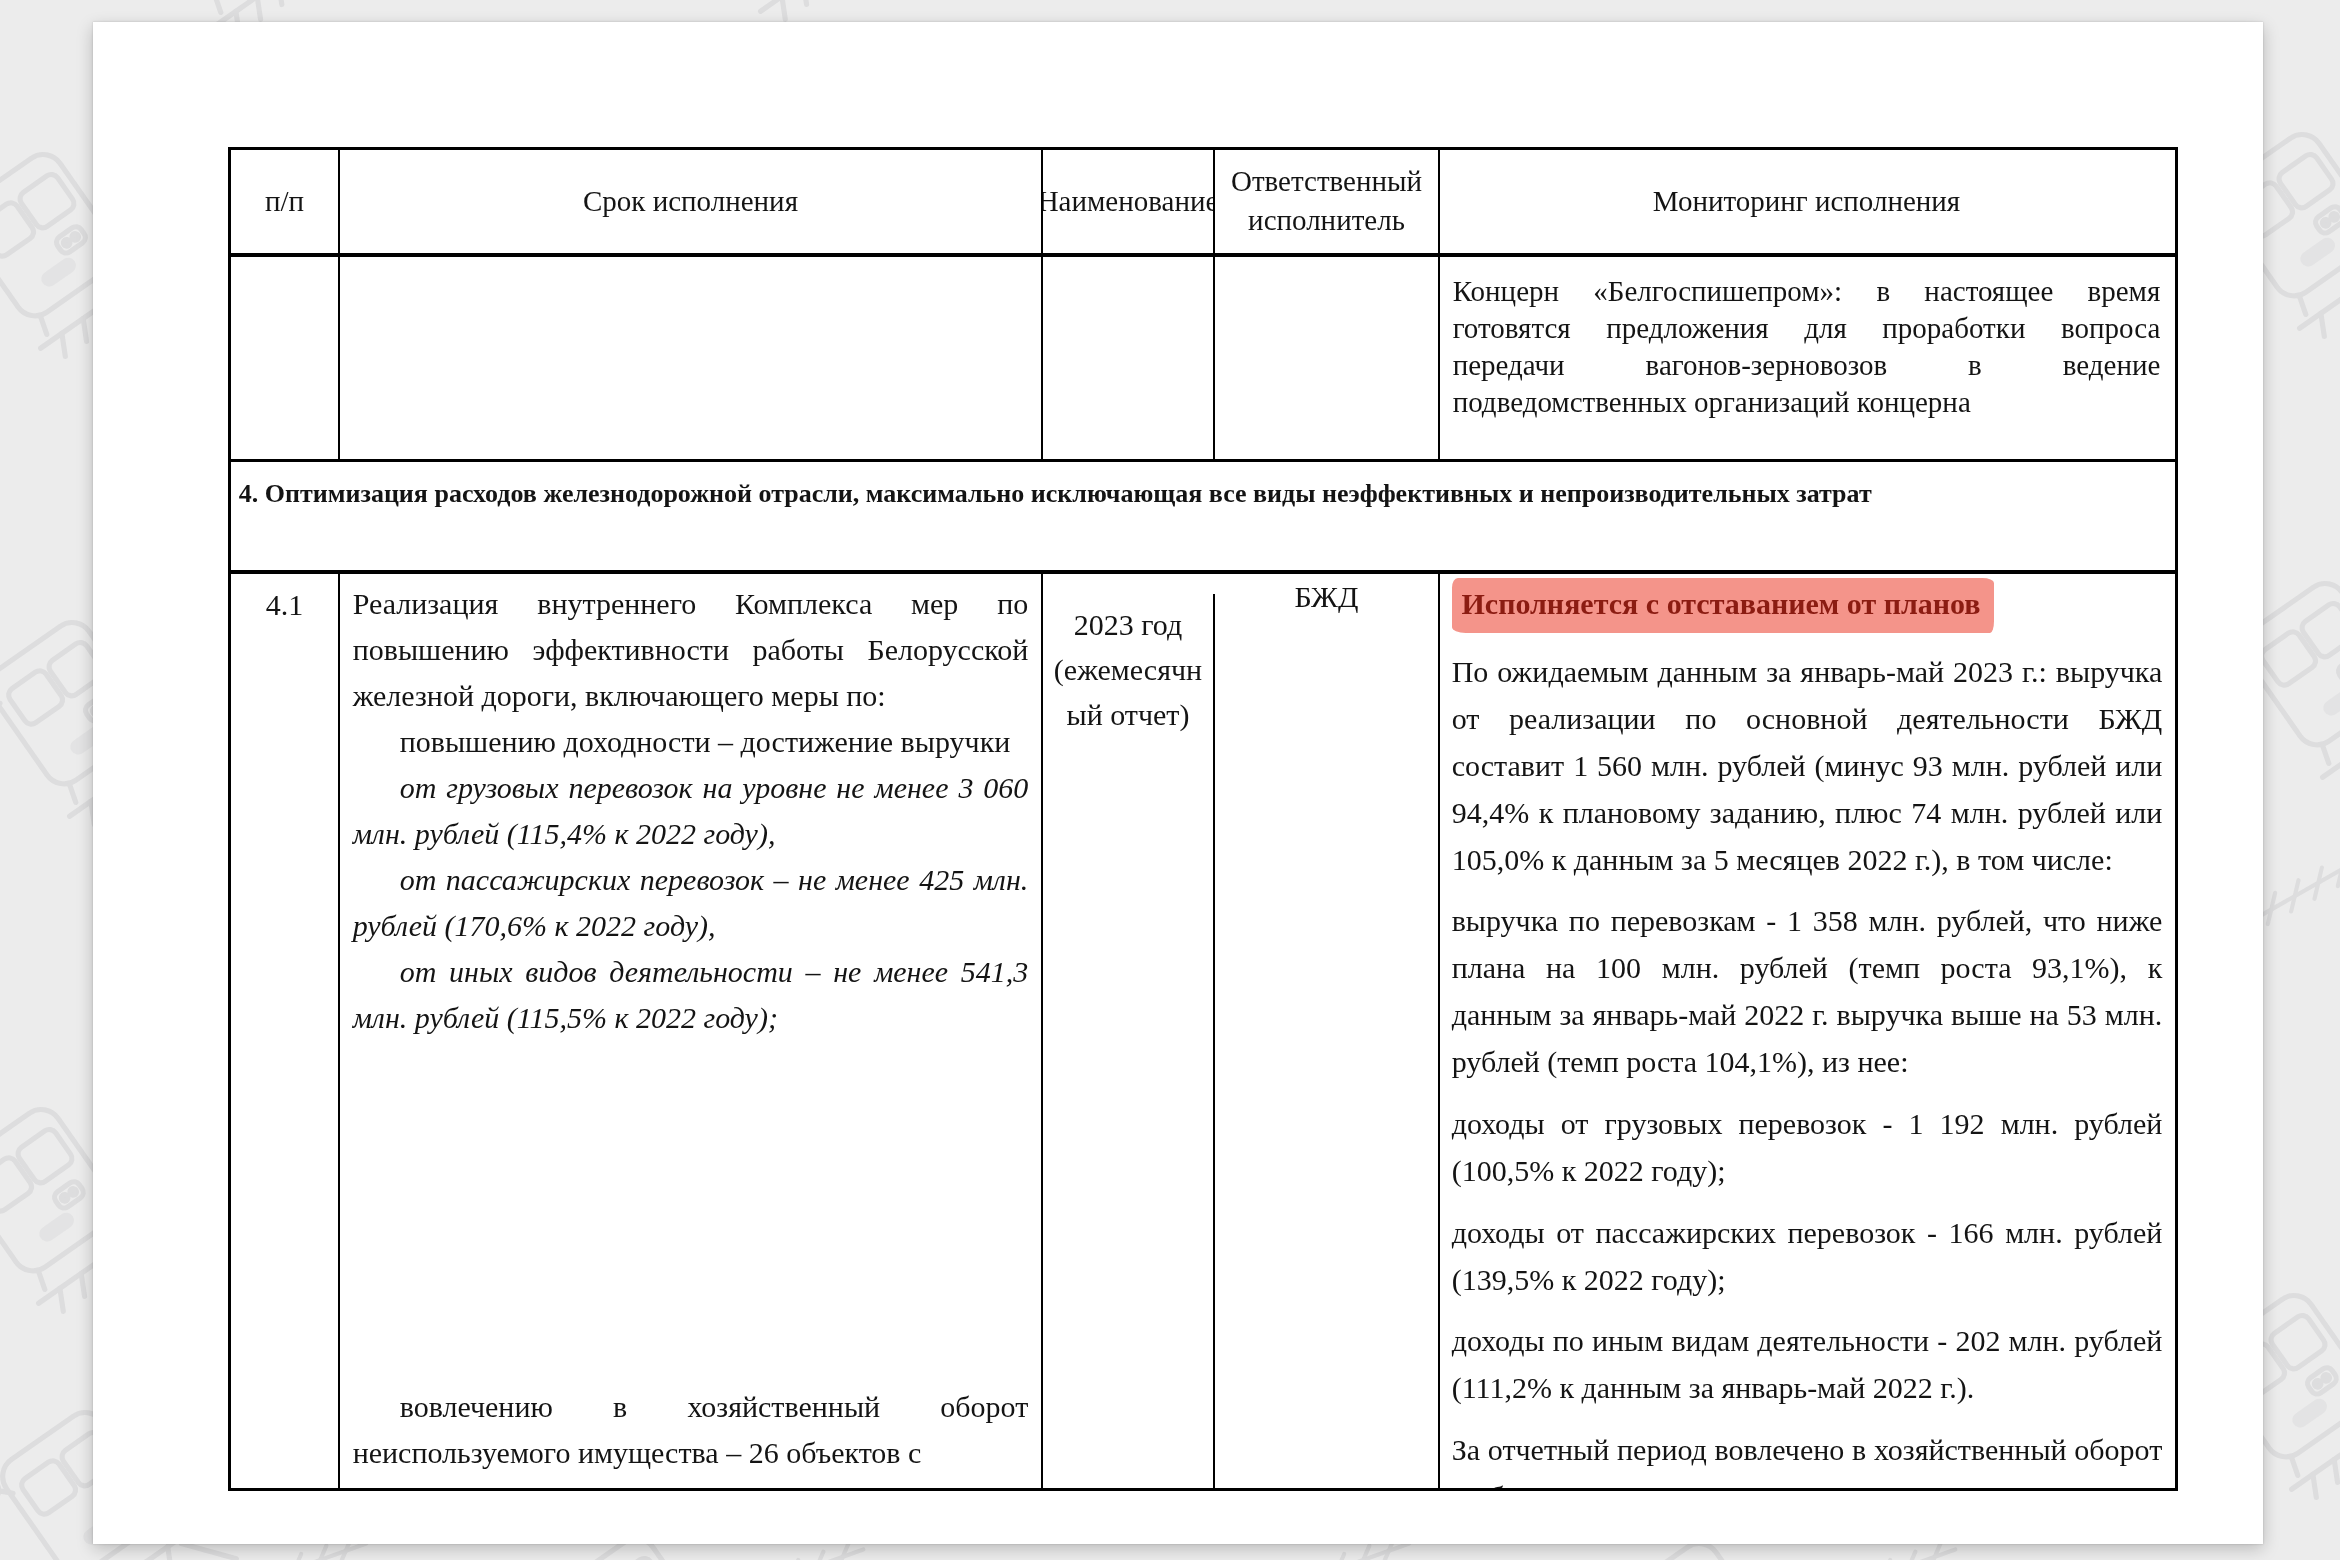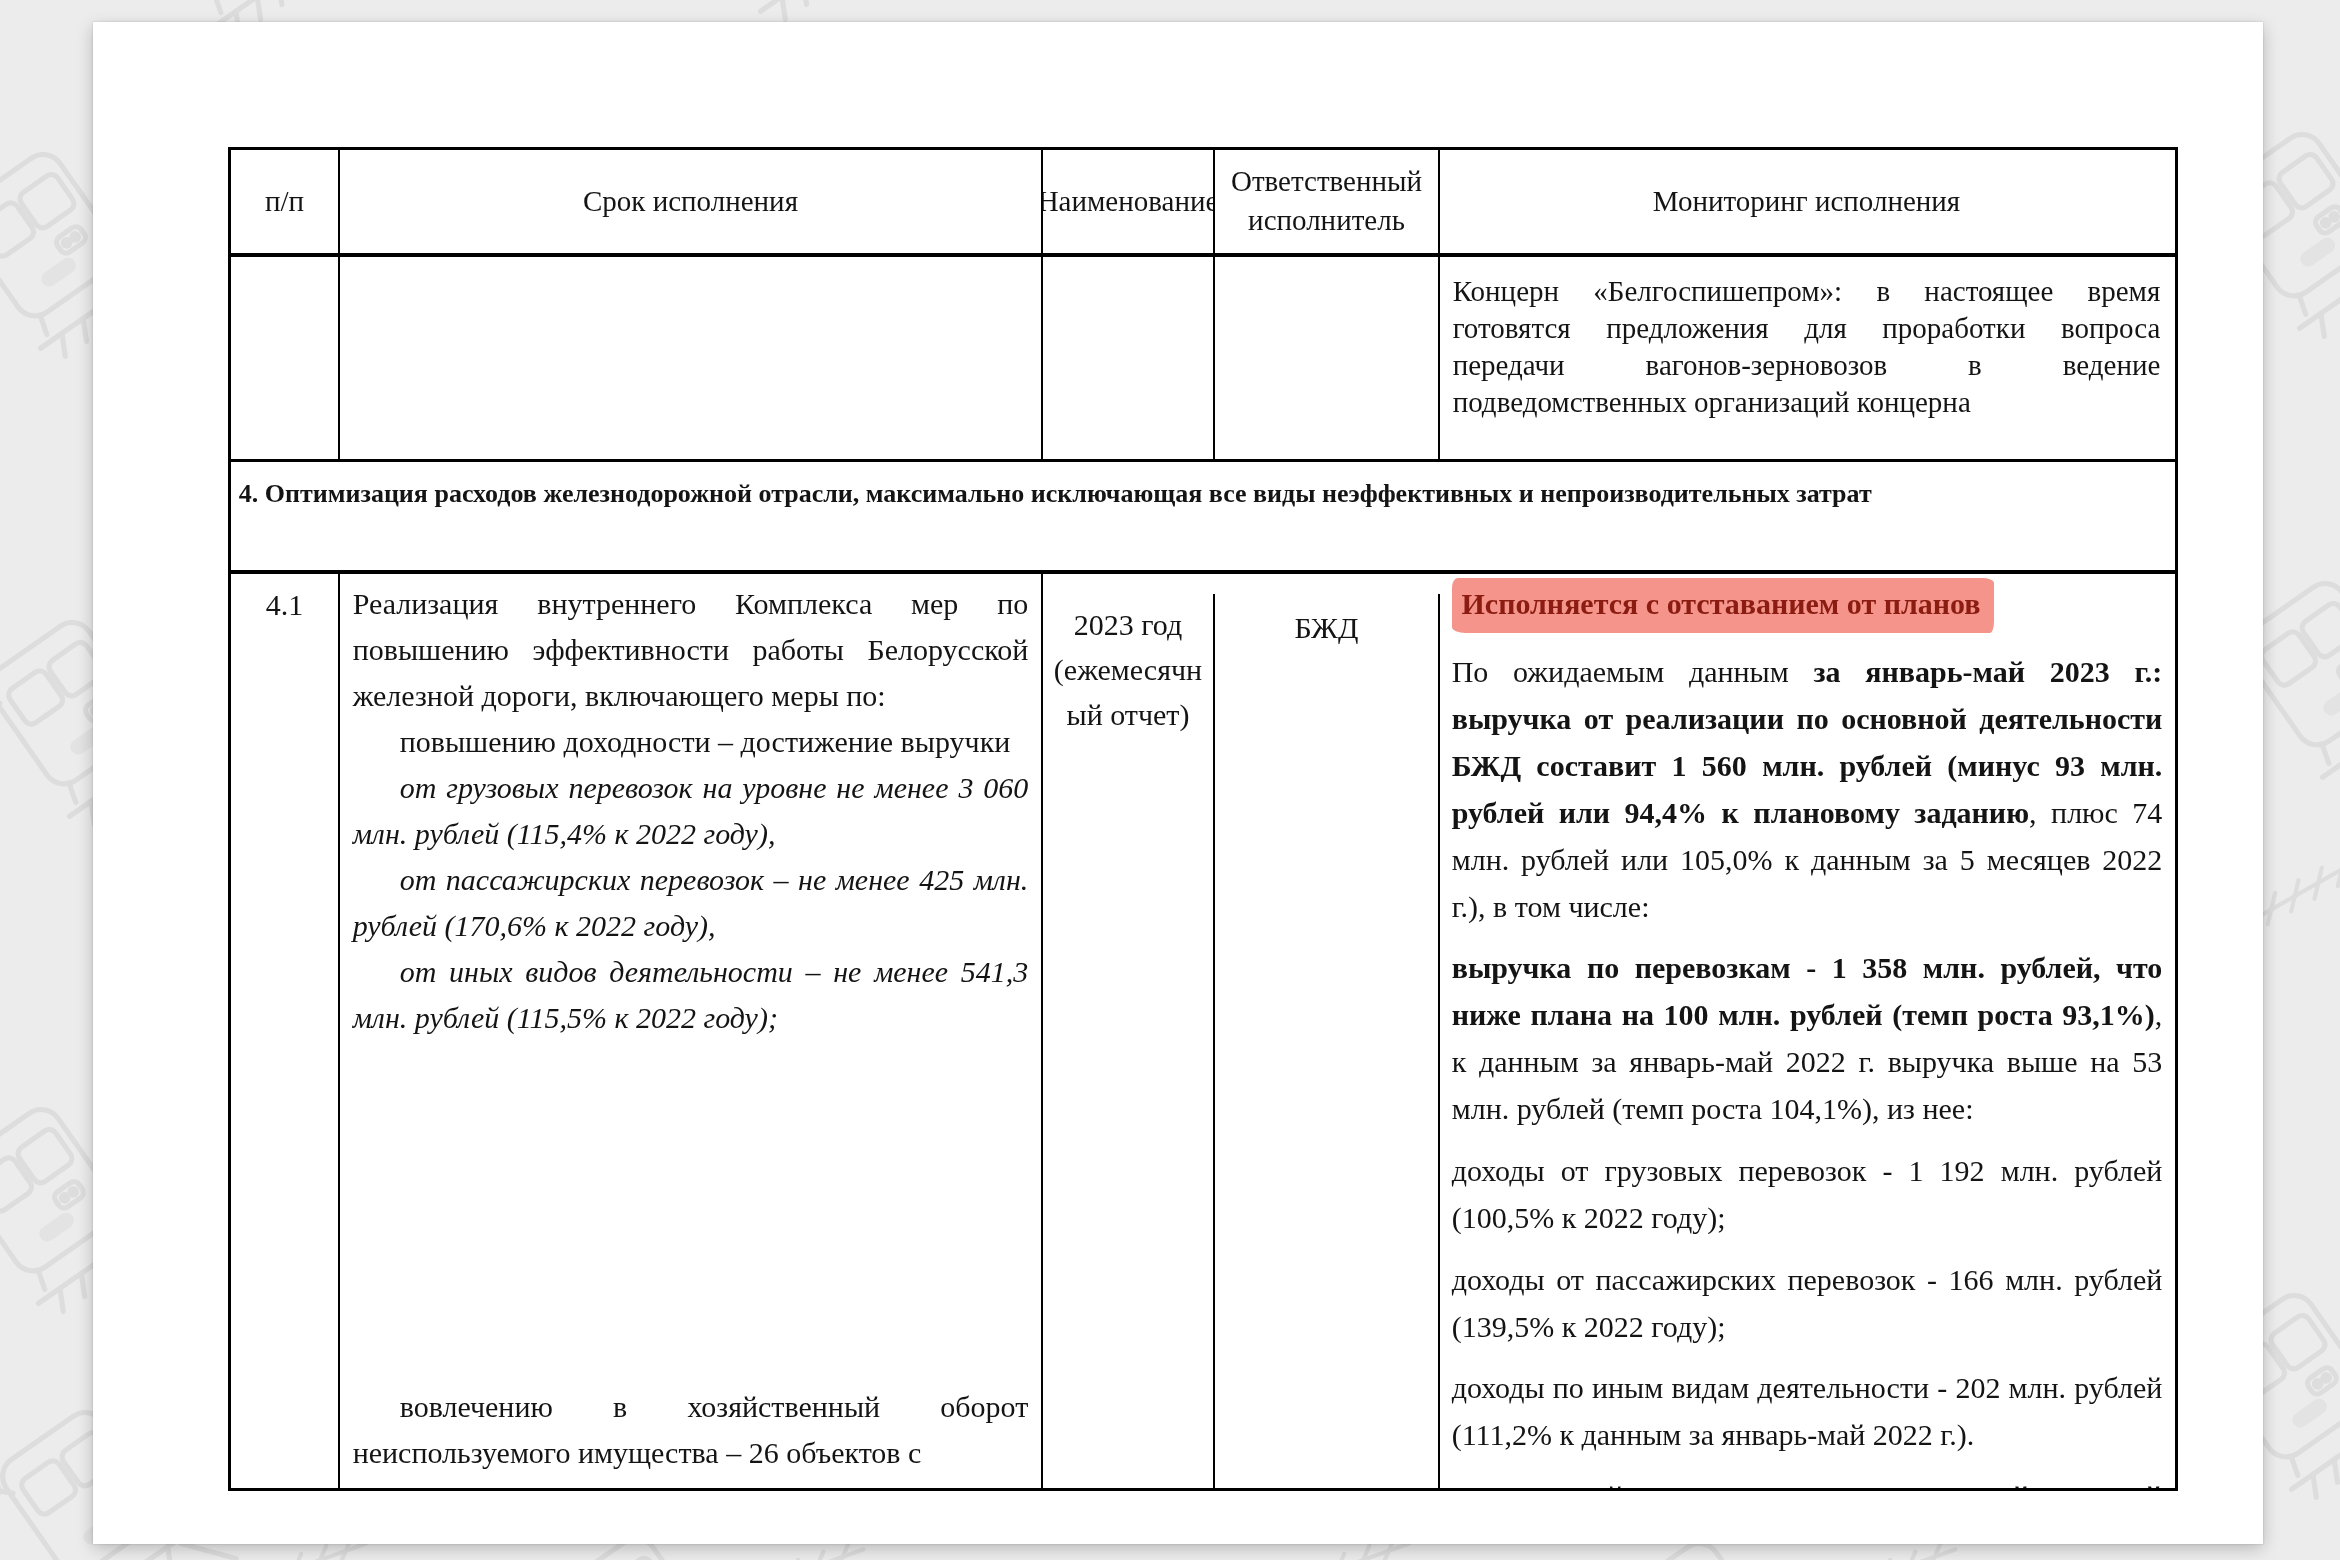--- a/index.html
+++ b/index.html
@@ -28,29 +28,29 @@
   .r-section .sec-text{padding:10.7px 25px 0 7.8px;font-weight:bold;text-align:justify;line-height:44px;font-size:26px;}
   
   .r-41{height:914px;}
   .r-41 .num{padding-top:9.8px;text-align:center;}
   .r-41 .name{padding:7.8px 12.7px 11.7px 12.7px;display:flex;flex-direction:column;justify-content:space-between;
     text-align:justify;line-height:46px;}
   .r-41 .name p{margin:0;}
   .indent{text-indent:47px;}
   .ital{font-style:italic;}
   .r-41 .term{padding-top:8.8px;text-align:center;line-height:45px;margin-top:20px;}
-  .r-41 .resp{padding-top:12px;text-align:center;margin-top:20px;}
+  .r-41 .resp{padding-top:1px;text-align:center;}
   .r-41 .mon41{padding:4.9px 10.7px 11.7px 11.7px;display:flex;flex-direction:column;justify-content:space-between;
     text-align:justify;line-height:47px;}
   .r-41 .mon41 p{margin:0 0 14.6px 0;}
   .r-41 .mon41 .mon-bottom p{margin:0;}
   .status-line{margin:0 0 13.7px 0;}
   .status-hl{display:inline-block;font-weight:bold;padding:2px 13.7px 5.9px 9.8px;
     border-radius:5.9px 11.7px 3.9px 13.7px / 9.8px 4.9px 11.7px 5.9px;}
-  .b{font-weight:bold;}
+  .b{font-weight:normal;}
 </style>
 </head>
 <body>
 
 <svg width="0" height="0" style="position:absolute">
   <defs>
     <symbol id="train" viewBox="0 0 150 190">
       <g fill="none" stroke="#dcdcdd" stroke-width="4" stroke-linecap="round">
         <circle cx="20" cy="30" r="10"></circle>
         <path d="M28 36 L36 44"></path>

